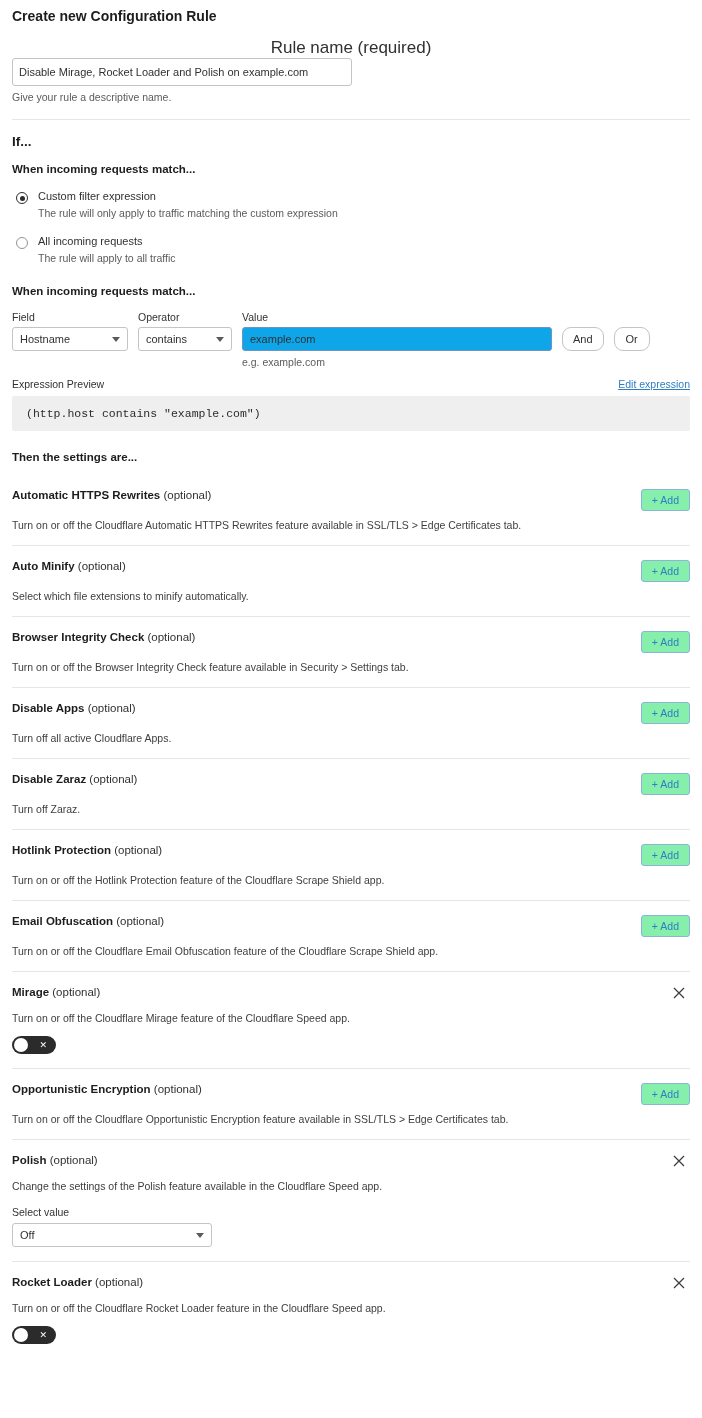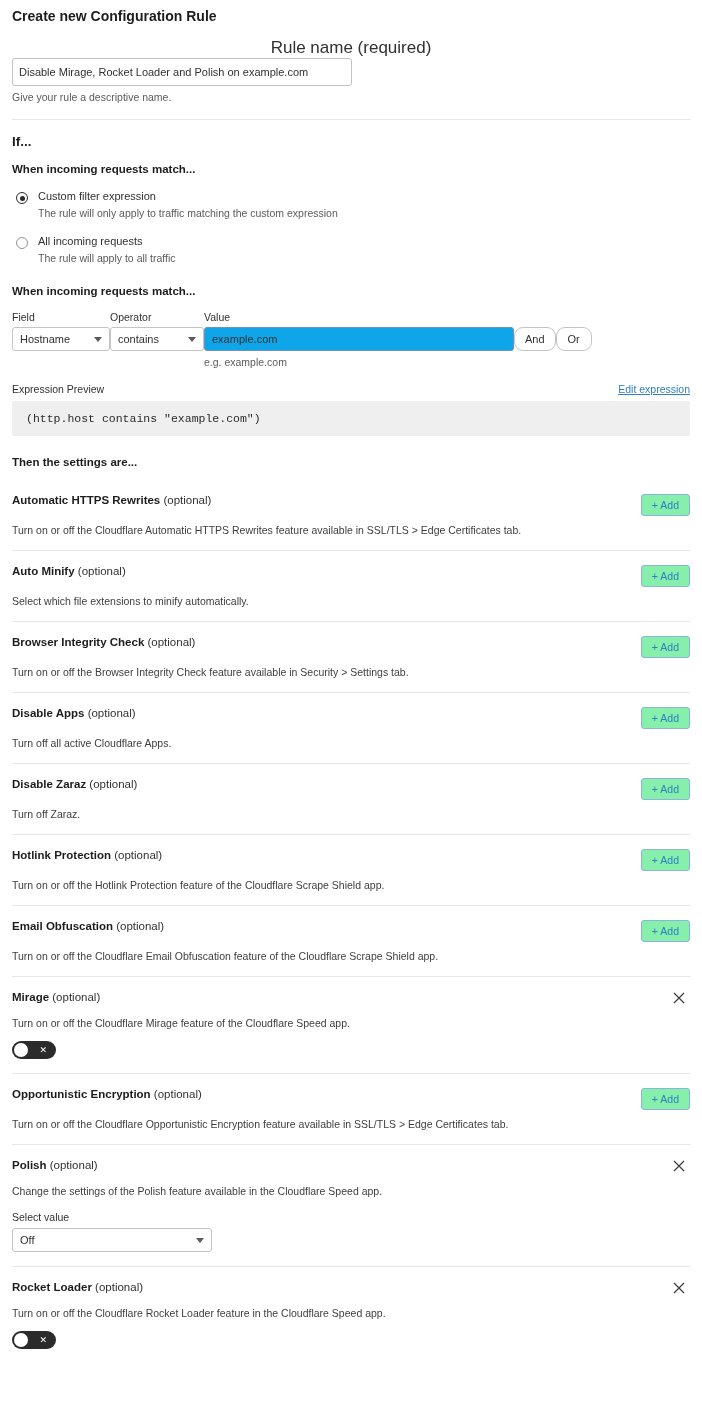--- a/index.html
+++ b/index.html
@@ -84,20 +84,21 @@
     border-radius: 50%;
     background: #2c2c2c;
   }
   .radio-texts { line-height: 1.35; }
   .radio-title { font-size: 11px; color: #313131; }
   .radio-desc { font-size: 10.5px; color: #5b5b5b; margin-top: 2px; }
 
   .expr-row {
     display: flex;
     align-items: flex-start;
+    gap: 10px;
   }
   .expr-col { display: flex; flex-direction: column; }
   .col-label {
     font-size: 10.5px;
     color: #313131;
     margin-bottom: 4px;
   }
   .select-box {
     position: relative;
     height: 24px;
@@ -112,21 +113,21 @@
   }
   .select-box .caret {
     position: absolute;
     right: 7px; top: 50%;
     margin-top: -2px;
     width: 0; height: 0;
     border-left: 4px solid transparent;
     border-right: 4px solid transparent;
     border-top: 5px solid #5b5b5b;
   }
-  .sel-field { width: 98px; }
+  .sel-field { width: 116px; }
   .sel-operator { width: 94px; }
   .value-input {
     width: 310px;
     height: 24px;
     border: 1px solid #6a94c4;
     border-radius: 3px;
     background: #0ea5e9;
     font-size: 11px;
     color: #313131;
     padding: 0 7px;
@@ -147,21 +148,21 @@
     font-size: 11px;
     color: #313131;
     font-family: "Liberation Sans", sans-serif;
     cursor: pointer;
   }
 
   .preview-head {
     display: flex;
     justify-content: space-between;
     align-items: flex-start;
-    margin-top: 15px;
+    margin-top: 10px;
   }
   .preview-label { font-size: 10.5px; color: #313131; }
   .preview-edit {
     font-size: 10.5px;
     color: #2f7ec1;
     text-decoration: underline;
     cursor: pointer;
   }
   .preview-box {
     margin-top: 6px;

